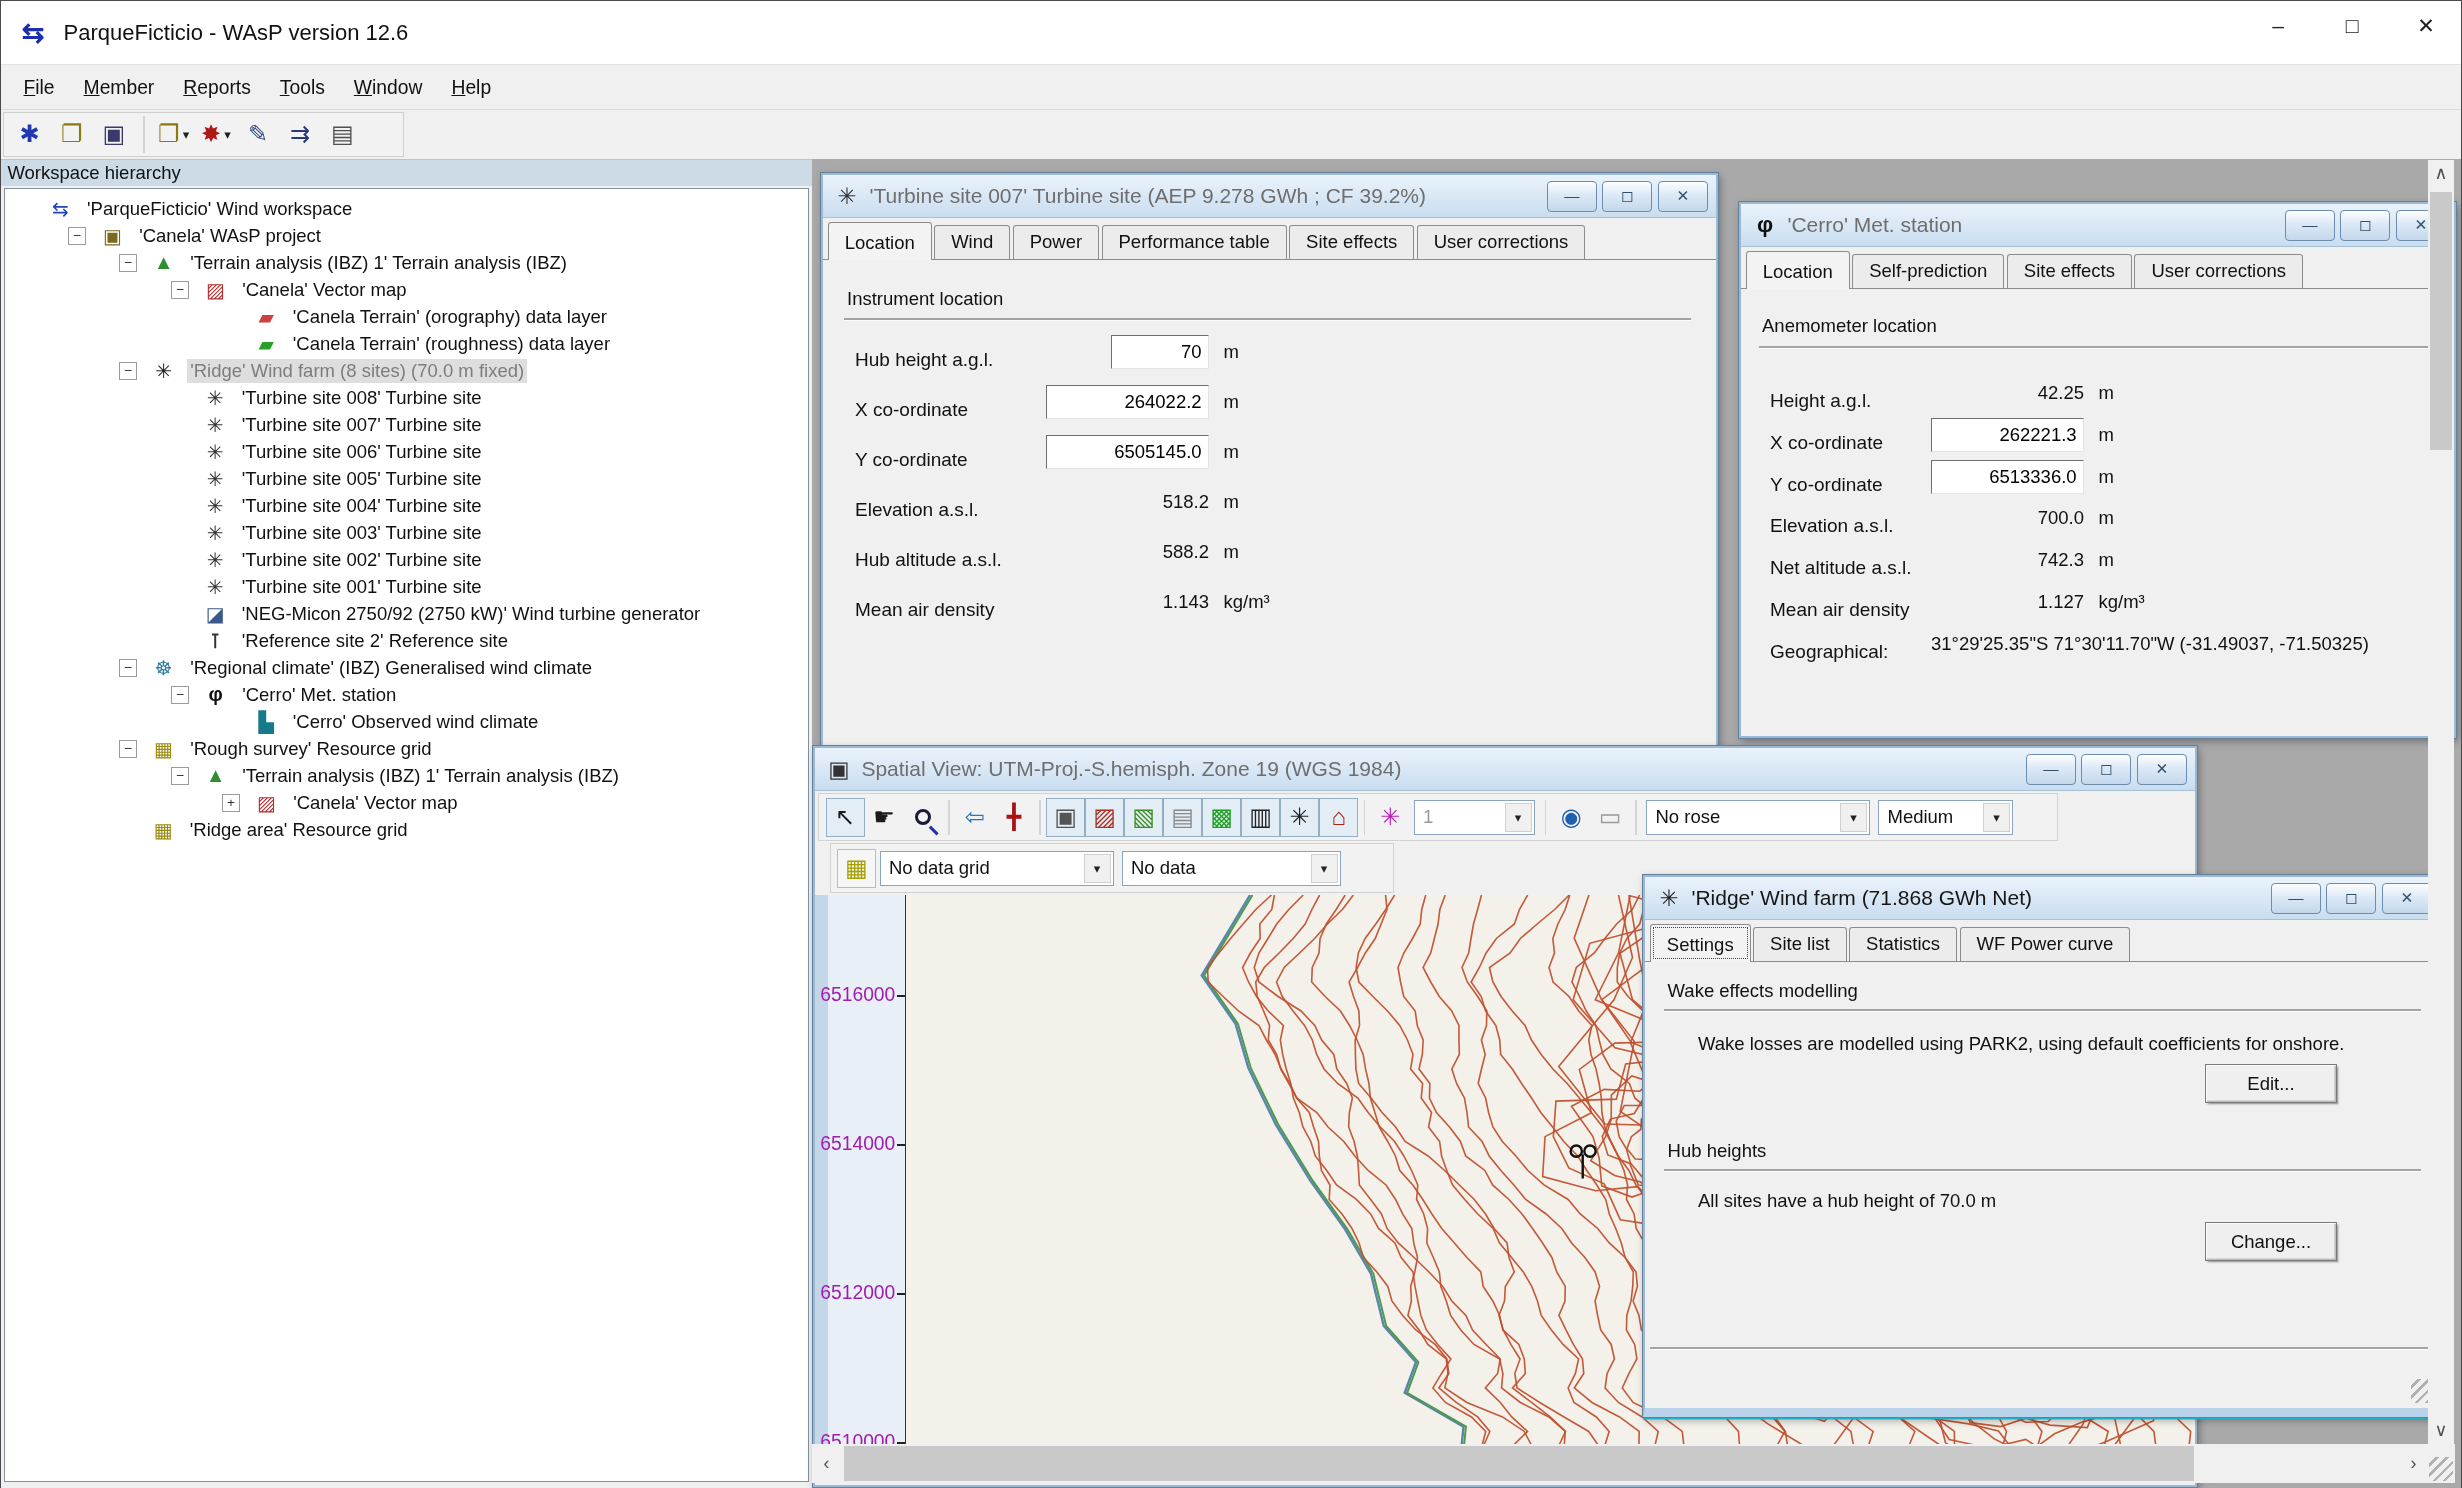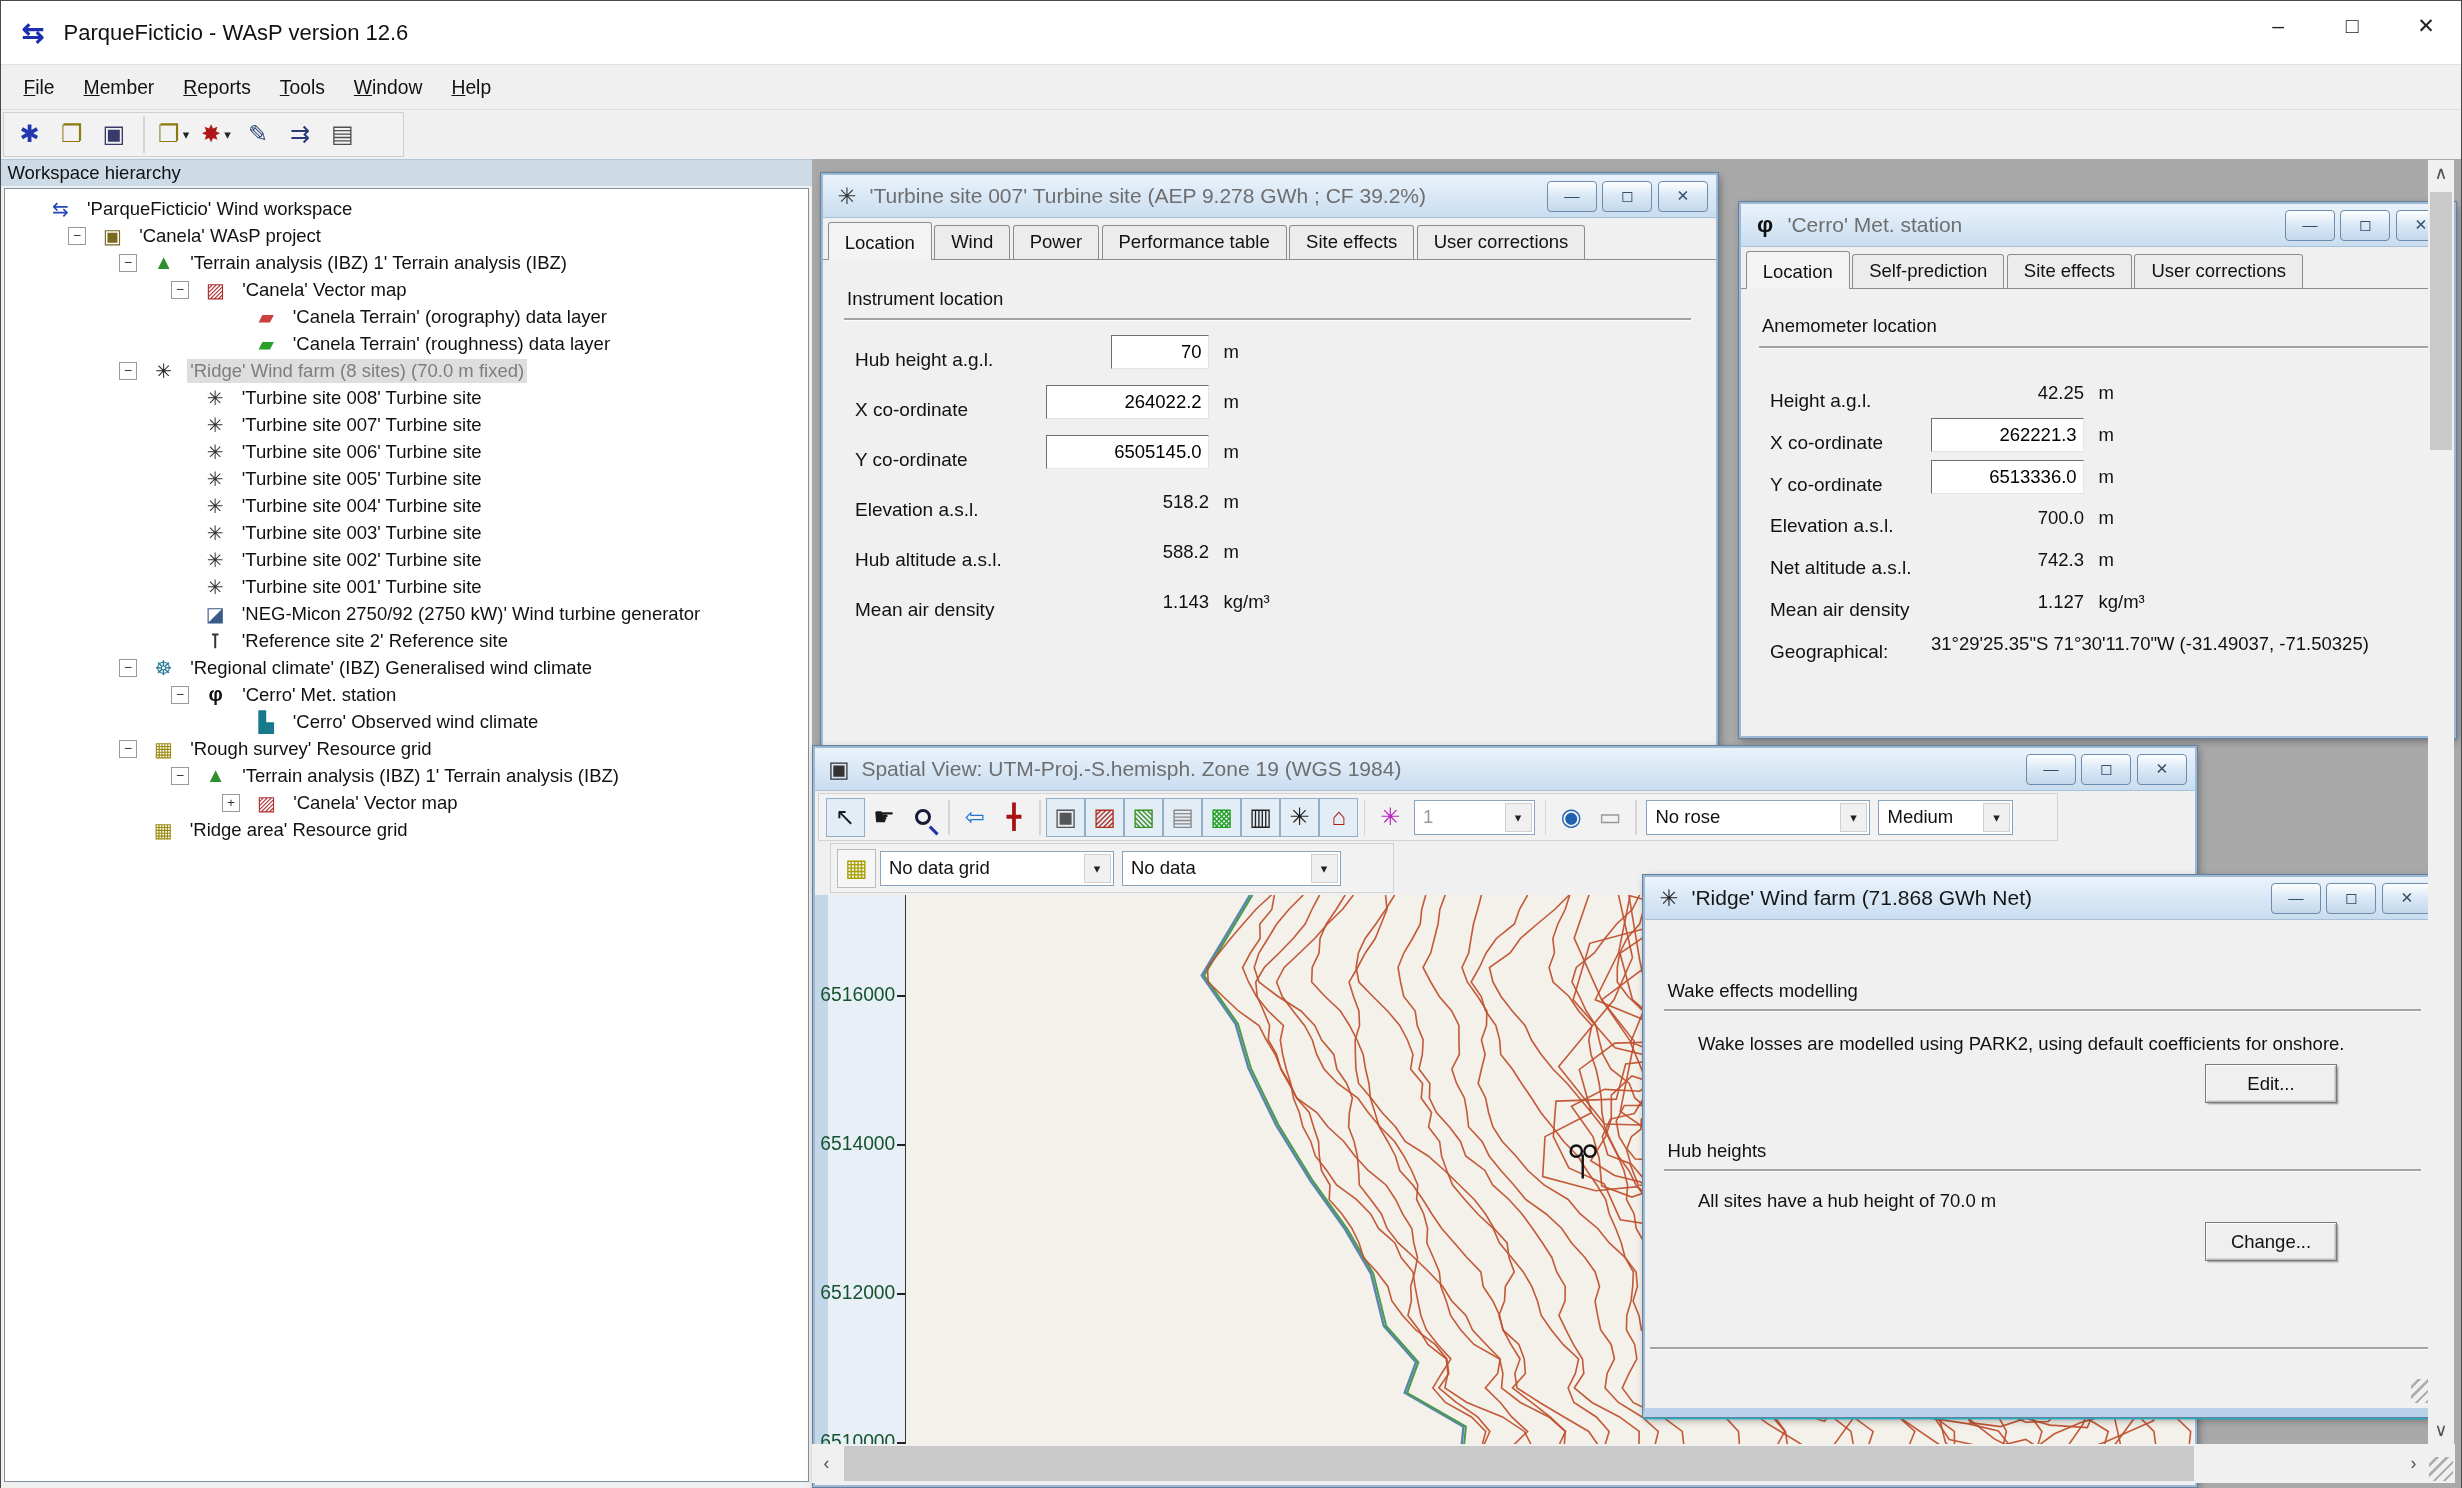--- a/index.html
+++ b/index.html
@@ -90,21 +90,21 @@
          font-size:18.5px;padding-left:8px;position:relative;flex:none;margin:0 4px;}
   .combo .cv{flex:1;white-space:nowrap;overflow:hidden;}
   .combo .dd{width:27px;height:29px;margin:2.4px;background:#f0f0f0;border:0.8px solid #d0d0d0;
              display:flex;align-items:center;justify-content:center;font-size:13px;color:#222;flex:none;}
   .combo.disabled .cv{color:#9a9a9a;}
   .mag{width:16px;height:16px;border:3.2px solid #1a1a3a;border-radius:50%;position:relative;}
   .mag::after{content:"";position:absolute;width:3.2px;height:10.5px;background:#2233aa;left:13.7px;top:13px;
               transform:rotate(-45deg);}
   
   #map-axis{position:absolute;background:#e8eff6;border-left:13px solid #c3d7e8;}
-  .ylab{position:absolute;right:9.7px;font-size:19.3px;color:#14532d;}
+  .ylab{position:absolute;right:9.7px;font-size:19.3px;color:#a21caf;}
   .ytick{position:absolute;right:-1.6px;width:9.7px;height:2.4px;background:#222;}
   #map-plot{position:absolute;background:#f4f1ea;border-left:1.6px solid #333;overflow:hidden;}
   
   #win-farm{border-bottom:9.7px solid #b9d2ea;box-shadow:0 2.4px 0 #25aec6,2.4px 3.2px 8px rgba(0,0,0,.35);}
   .grip{position:absolute;width:24px;height:24px;
         background:repeating-linear-gradient(135deg,transparent 0 4.8px,#b0b0b0 4.8px 7.2px);}
   
   .sb{position:absolute;background:#f0f0f0;z-index:30;}
   .sb-arrow{position:absolute;display:flex;align-items:center;justify-content:center;
             color:#505050;font-size:17.7px;background:#f0f0f0;}
@@ -649,20 +649,26 @@
   <div class="win active" id="win-farm" style="left:1642px;top:874px;width:799px;height:542px;z-index:13;">
     <div class="wtb">
       <div class="wicon ic-wind-farm">✳</div>
       <div class="wttl">'Ridge' Wind farm (71.868 GWh Net)</div>
       <div class="capgrp">
           <div class="cbtn">—</div>
           <div class="cbtn">◻</div>
           <div class="cbtn">✕</div>
         </div>
     </div>
+    <div class="tabs" id="farm-tabs">
+        <div class="tab active focused">Settings</div>
+        <div class="tab">Site list</div>
+        <div class="tab">Statistics</div>
+        <div class="tab">WF Power curve</div>
+      </div>
     <div class="grouplabel" style="left:22.6px;top:103px;">Wake effects modelling</div>
     <div class="etch" style="left:19.3px;top:132px;width:757px;"></div>
     <div class="freetext" style="left:53px;top:156px;">Wake losses are modelled using PARK2, using default coefficients for onshore.</div>
     <div class="btn" style="left:560px;top:187px;">Edit...</div>
     <div class="grouplabel" style="left:22.6px;top:263px;">Hub heights</div>
     <div class="etch" style="left:19.3px;top:292px;width:757px;"></div>
     <div class="freetext" style="left:53px;top:313px;">All sites have a hub height of 70.0 m</div>
     <div class="btn" style="left:560px;top:345px;">Change...</div>
     <div class="etch" style="left:4.8px;top:470px;width:780px;"></div>
     <div class="grip" style="right:4.8px;bottom:4.8px;"></div>

